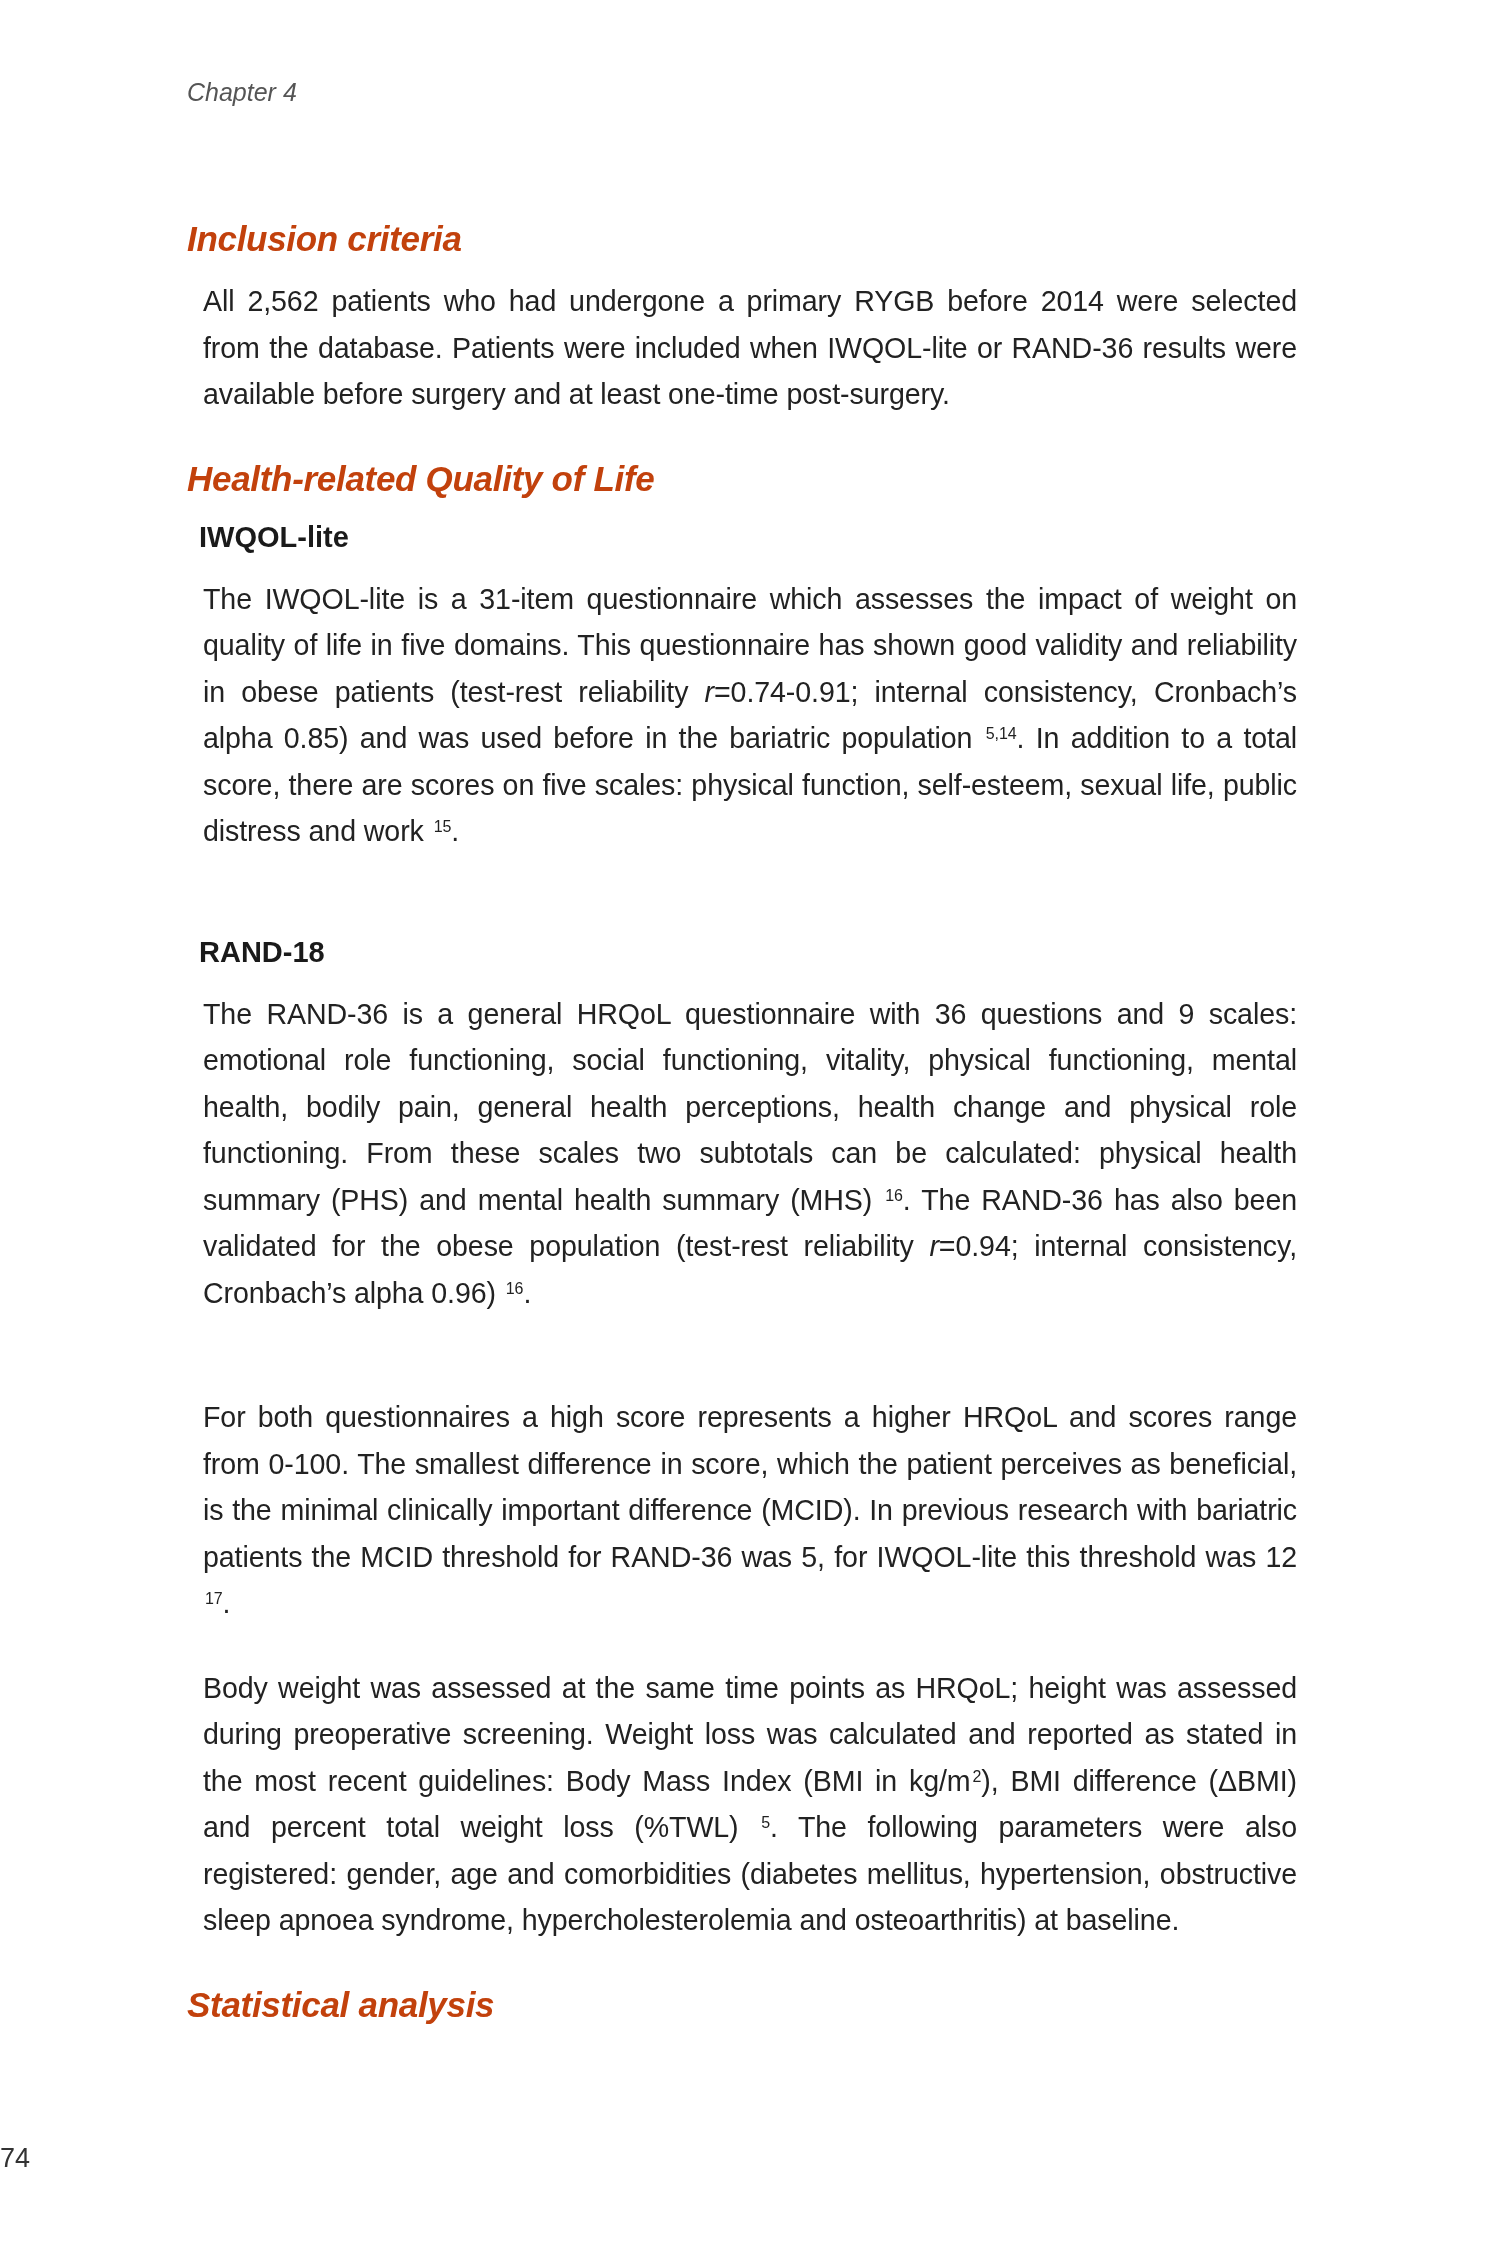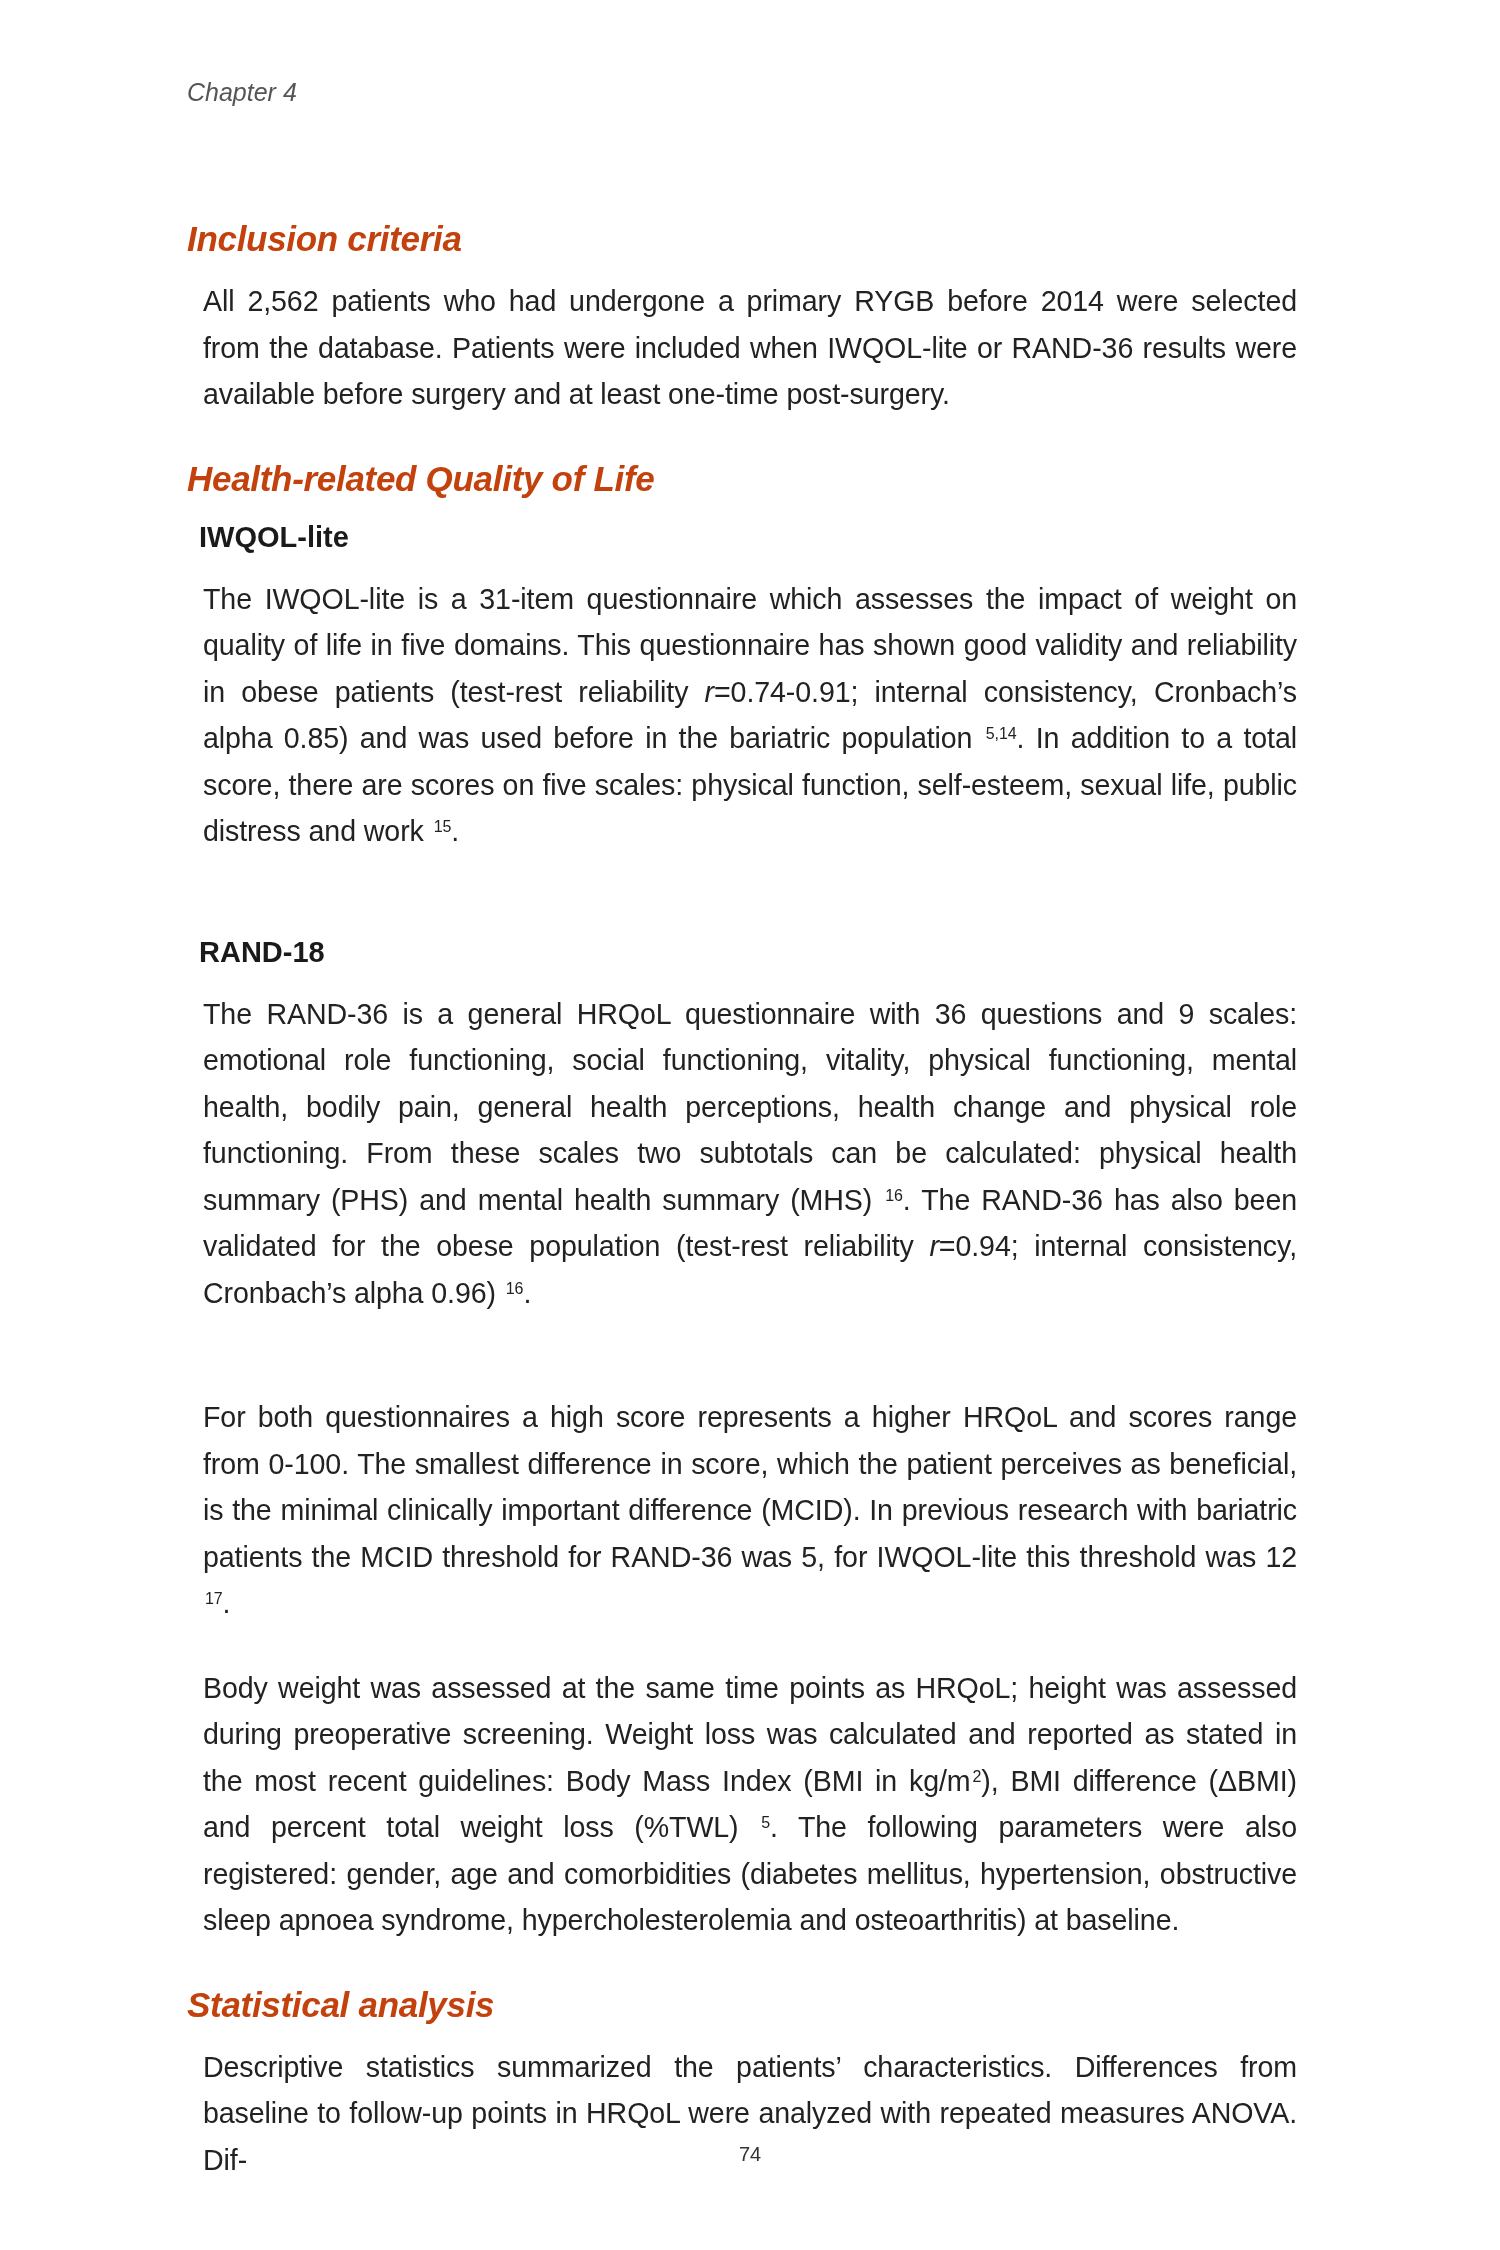--- a/index.html
+++ b/index.html
@@ -6,21 +6,21 @@
   body { width:1500px; height:2250px; position:relative; overflow:hidden;
          font-family:"Liberation Sans", sans-serif; color:#222222; }
   .running-head { position:absolute; left:187px; top:78px; font-size:25px; color:#555555;font-style:italic; }
   .content { position:absolute; left:187px; top:216px; width:1126px; }
   h2 { font-size:35px; font-weight:bold; font-style:italic; margin:0; line-height:46px; color:#c2410c; letter-spacing:-0.3px; }
   h3 { font-size:29px; font-weight:bold; margin:12px; line-height:46px; color:#1a1a1a; }
   p { font-size:28.6px; line-height:46.5px; margin:16px; text-align:justify; letter-spacing:-0.1px; }
   sup { font-size:16px; vertical-align:top; position:relative; top:-4px; margin-left:2px; }
   .section { margin-bottom:38px; }
   .gap { height:46px; }
-  .page-number { position:absolute; left:0; width:1500px; top:2143px; text-align:center; font-size:20px; color:#333333; }
+  .page-number { position:absolute; left:0; width:1500px; top:2143px; text-align:left; font-size:27px; color:#333333; }
 </style>
 </head>
 <body>
 
 <div class="running-head">Chapter 4</div>
 
 <div class="content">
 
   <div class="section">
     <h2>Inclusion criteria</h2>
@@ -41,18 +41,17 @@
 
     <p><span>For both questionnaires a high score represents a higher HRQoL and scores range from 0-100. The smallest difference in score, which the patient perceives as beneficial, is the minimal clinically important difference (MCID). In previous research with bariatric patients the MCID threshold for RAND-36 was 5, for IWQOL-lite this threshold was 12 </span><sup>17</sup><span>.</span></p>
   </div>
 
   <div class="section">
     <p><span>Body weight was assessed at the same time points as HRQoL; height was assessed during preoperative screening. Weight loss was calculated and reported as stated in the most recent guidelines: Body Mass Index (BMI in kg/m</span><sup>2</sup><span>), BMI difference (ΔBMI) and percent total weight loss (%TWL) </span><sup>5</sup><span>. The following parameters were also registered: gender, age and comorbidities (diabetes mellitus, hypertension, obstructive sleep apnoea syndrome, hypercholesterolemia and osteoarthritis) at baseline.</span></p>
   </div>
 
   <div class="section">
     <h2>Statistical analysis</h2>
-    <p>Descriptive statistics summarized the patients’ characteristics. Differences from baseline to follow-up points in HRQoL were analyzed with repeated measures ANOVA. Dif-</p>
   </div>
 
 </div>
 
 <div class="page-number">74</div>
 
 </body></html>

